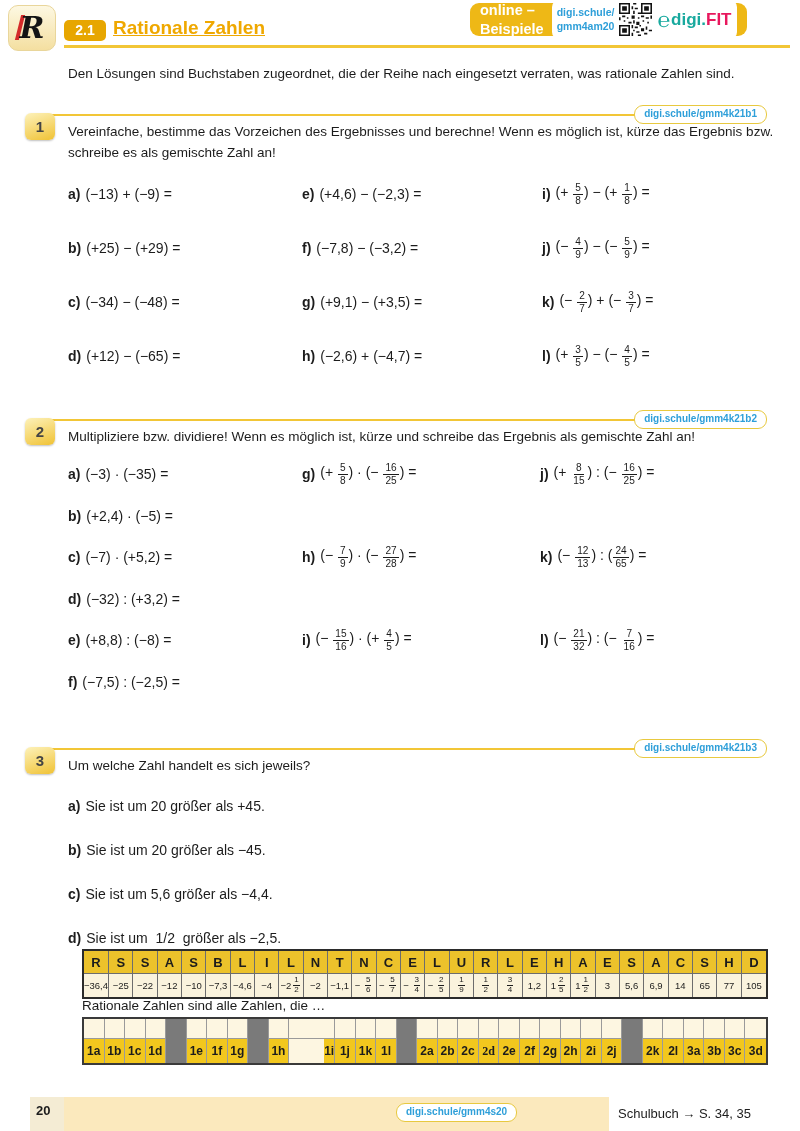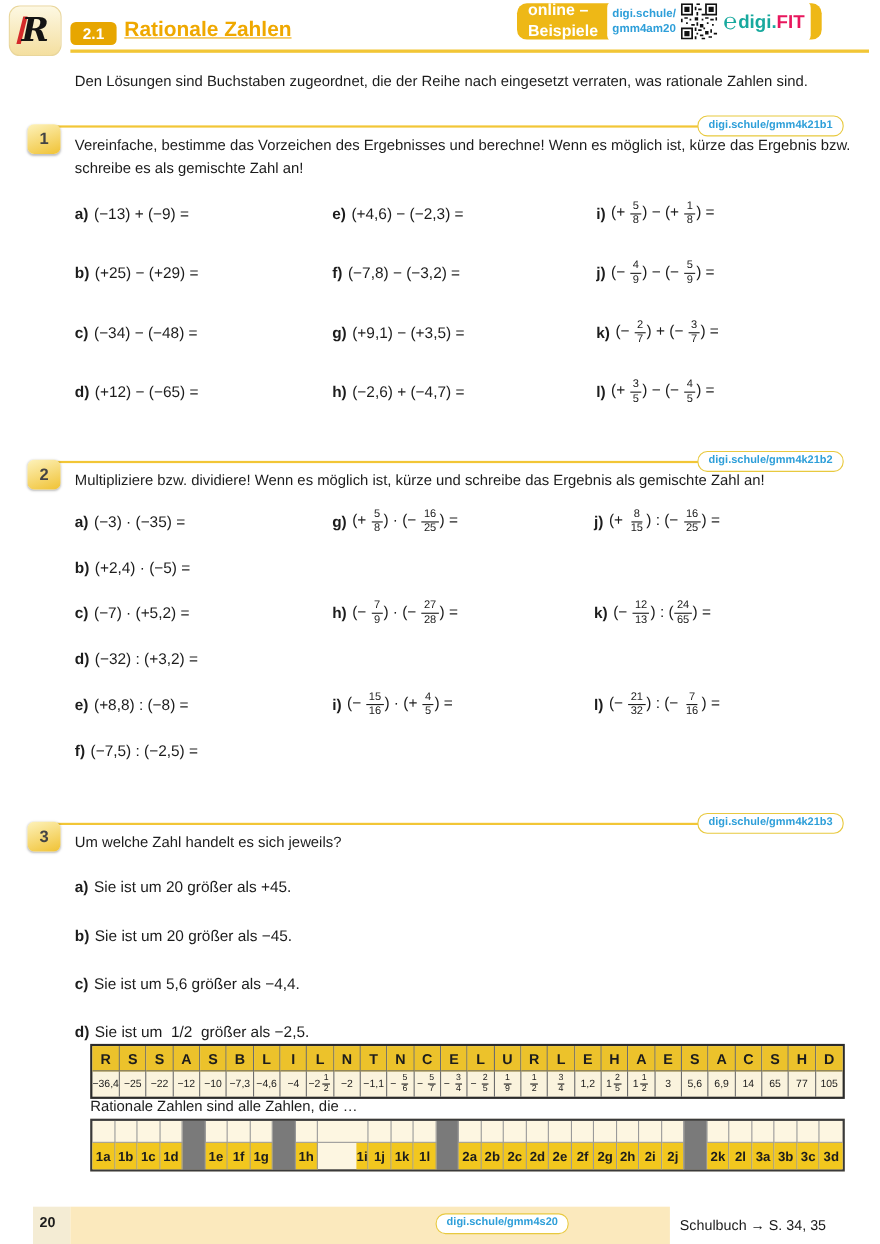--- a/index.html
+++ b/index.html
@@ -244,21 +244,21 @@
       <div class="ag-top" style="grid-area: 1 / 14;"></div>
       <div class="ag-lbl" style="grid-area: 2 / 14;">1l</div>
       <div class="ag-gap" style="grid-area: 1 / 15 / 3;"></div>
       <div class="ag-top" style="grid-area: 1 / 16;"></div>
       <div class="ag-lbl" style="grid-area: 2 / 16;">2a</div>
       <div class="ag-top" style="grid-area: 1 / 17;"></div>
       <div class="ag-lbl" style="grid-area: 2 / 17;">2b</div>
       <div class="ag-top" style="grid-area: 1 / 18;"></div>
       <div class="ag-lbl" style="grid-area: 2 / 18;">2c</div>
       <div class="ag-top" style="grid-area: 1 / 19;"></div>
-      <div class="ag-lbl" style="grid-area: 2 / 19;">2d</div>
+      <div class="ag-lbl" style="grid-area: 2 / 19; font-family: Liberation Serif, serif;">2d</div>
       <div class="ag-top" style="grid-area: 1 / 20;"></div>
       <div class="ag-lbl" style="grid-area: 2 / 20;">2e</div>
       <div class="ag-top" style="grid-area: 1 / 21;"></div>
       <div class="ag-lbl" style="grid-area: 2 / 21;">2f</div>
       <div class="ag-top" style="grid-area: 1 / 22;"></div>
       <div class="ag-lbl" style="grid-area: 2 / 22;">2g</div>
       <div class="ag-top" style="grid-area: 1 / 23;"></div>
       <div class="ag-lbl" style="grid-area: 2 / 23;">2h</div>
       <div class="ag-top" style="grid-area: 1 / 24;"></div>
       <div class="ag-lbl" style="grid-area: 2 / 24;">2i</div>

